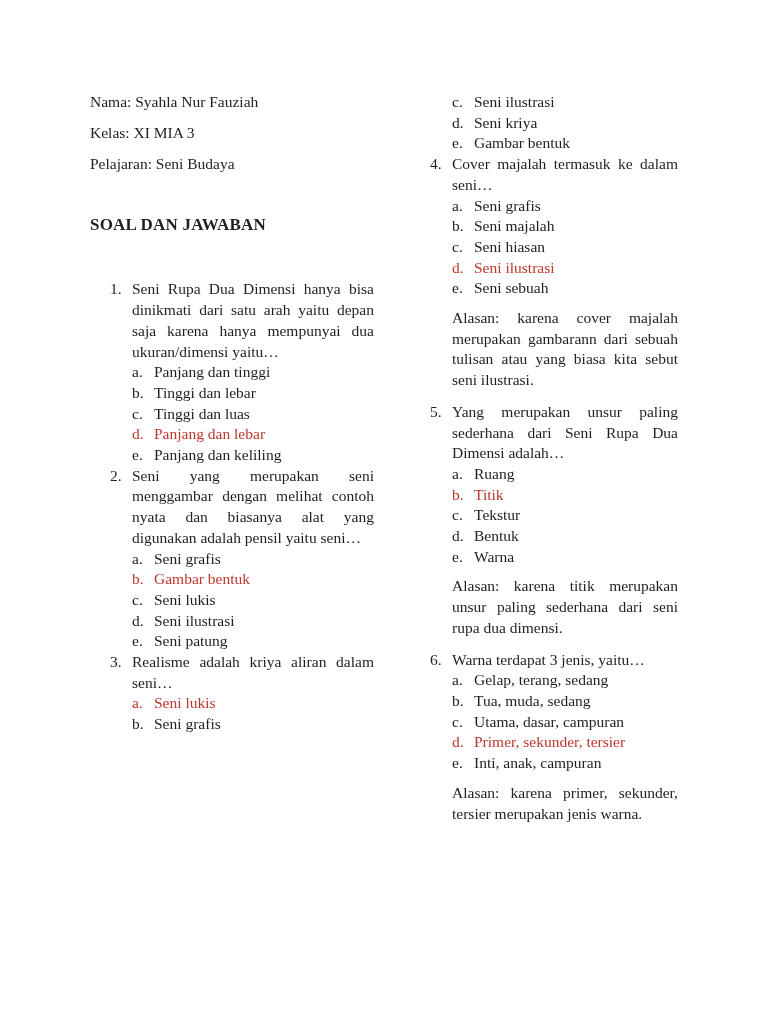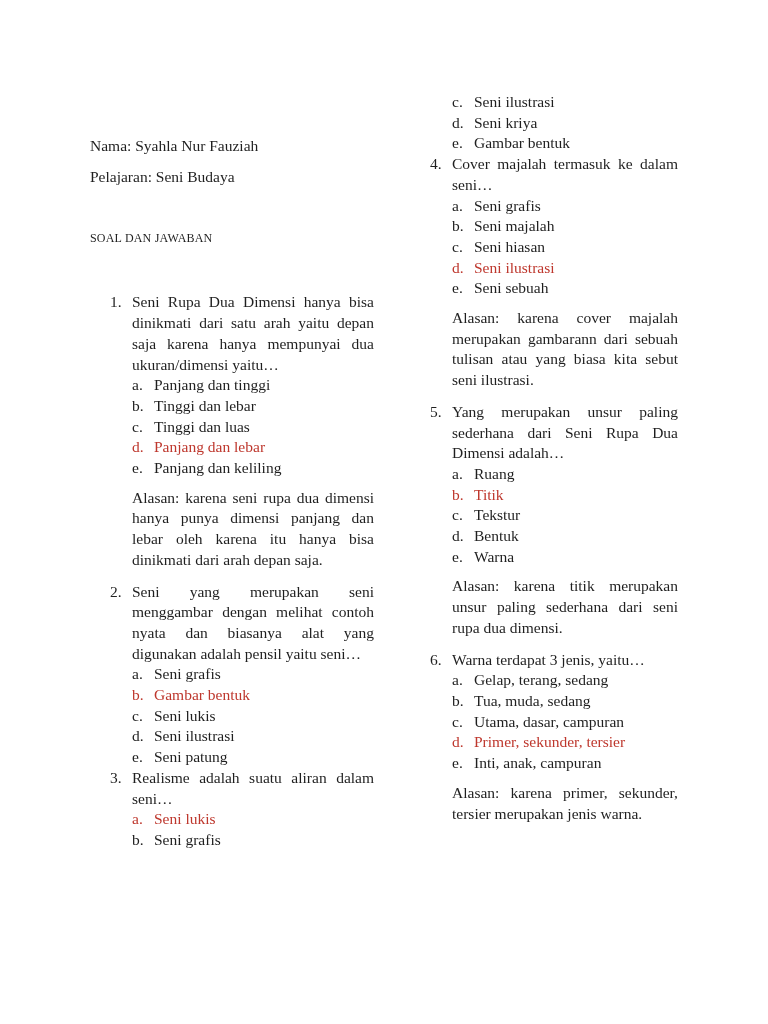--- a/index.html
+++ b/index.html
@@ -10,41 +10,42 @@
   html,body{margin:0;padding:0;}
   body{
     width:768px;height:1024px;
     background:var(--paper);
     font-family:"Liberation Serif", serif;
     color:var(--text);
     overflow:hidden;
   }
   .page{position:relative;width:768px;height:1024px;background:var(--paper);overflow:hidden;}
   .col{position:absolute;top:92px;font-size:15.5px;line-height:20.7px;}
-  .col1{left:90px;width:284px;margin-top:44px;}
+  .col1{left:90px;width:284px;}
   .col2{left:430px;width:248px;}
   .col1 .question{margin-left:20px;}
   .hline{margin:0 0 10.3px 0;}
-  .title{font-size:12px;font-weight:normal;margin:40px 0 44px 0;letter-spacing:.2px;}
+  .title{font-size:17px;font-weight:bold;margin:40px 0 44px 0;letter-spacing:.2px;}
   .question{margin:0;}
   .qhead{display:flex;}
   .qnum{width:22px;flex:none;}
   .qtext{flex:1;text-align:justify;text-align-last:left;}
   .opt{display:flex;margin-left:22px;}
   .optletter{width:22px;flex:none;}
   .opttext{flex:1;font-family:Liberation Serif, serif;}
   .correct{color:var(--answer);}
   .alasan{margin:9px 0 11px 22px;text-align:justify;text-align-last:left;}
 </style>
 </head>
 <body>
 
 <div class="page">
   <div class="col col1">
     <p class="hline">Nama: Syahla Nur Fauziah</p>
+    <p class="hline">Kelas: XI MIA 3</p>
     <p class="hline">Pelajaran: Seni Budaya</p>
     <h2 class="title">SOAL DAN JAWABAN</h2>
     <div id="col1-questions">
         <div class="question">
           <div class="qhead">
             <span class="qnum">1.</span>
             <div class="qtext">Seni Rupa Dua Dimensi hanya bisa dinikmati dari satu arah yaitu depan saja karena hanya mempunyai dua ukuran/dimensi yaitu…</div>
           </div>
           <div class="opt">
             <span class="optletter">a.</span>
@@ -59,21 +60,20 @@
             <div class="opttext">Tinggi dan luas</div>
           </div>
           <div class="opt correct">
             <span class="optletter">d.</span>
             <div class="opttext">Panjang dan lebar</div>
           </div>
           <div class="opt">
             <span class="optletter">e.</span>
             <div class="opttext">Panjang dan keliling</div>
           </div>
-          <p class="alasan">Alasan: karena seni rupa dua dimensi hanya punya dimensi panjang dan lebar oleh karena itu hanya bisa dinikmati dari arah depan saja.</p>
         </div>
         <div class="question">
           <div class="qhead">
             <span class="qnum">2.</span>
             <div class="qtext">Seni yang merupakan seni menggambar dengan melihat contoh nyata dan biasanya alat yang digunakan adalah pensil yaitu seni…</div>
           </div>
           <div class="opt">
             <span class="optletter">a.</span>
             <div class="opttext">Seni grafis</div>
           </div>
@@ -90,21 +90,21 @@
             <div class="opttext">Seni ilustrasi</div>
           </div>
           <div class="opt">
             <span class="optletter">e.</span>
             <div class="opttext">Seni patung</div>
           </div>
         </div>
         <div class="question">
           <div class="qhead">
             <span class="qnum">3.</span>
-            <div class="qtext">Realisme adalah suatu aliran dalam seni…</div>
+            <div class="qtext">Realisme adalah kriya aliran dalam seni…</div>
           </div>
           <div class="opt correct">
             <span class="optletter">a.</span>
             <div class="opttext">Seni lukis</div>
           </div>
           <div class="opt">
             <span class="optletter">b.</span>
             <div class="opttext">Seni grafis</div>
           </div>
         </div>

